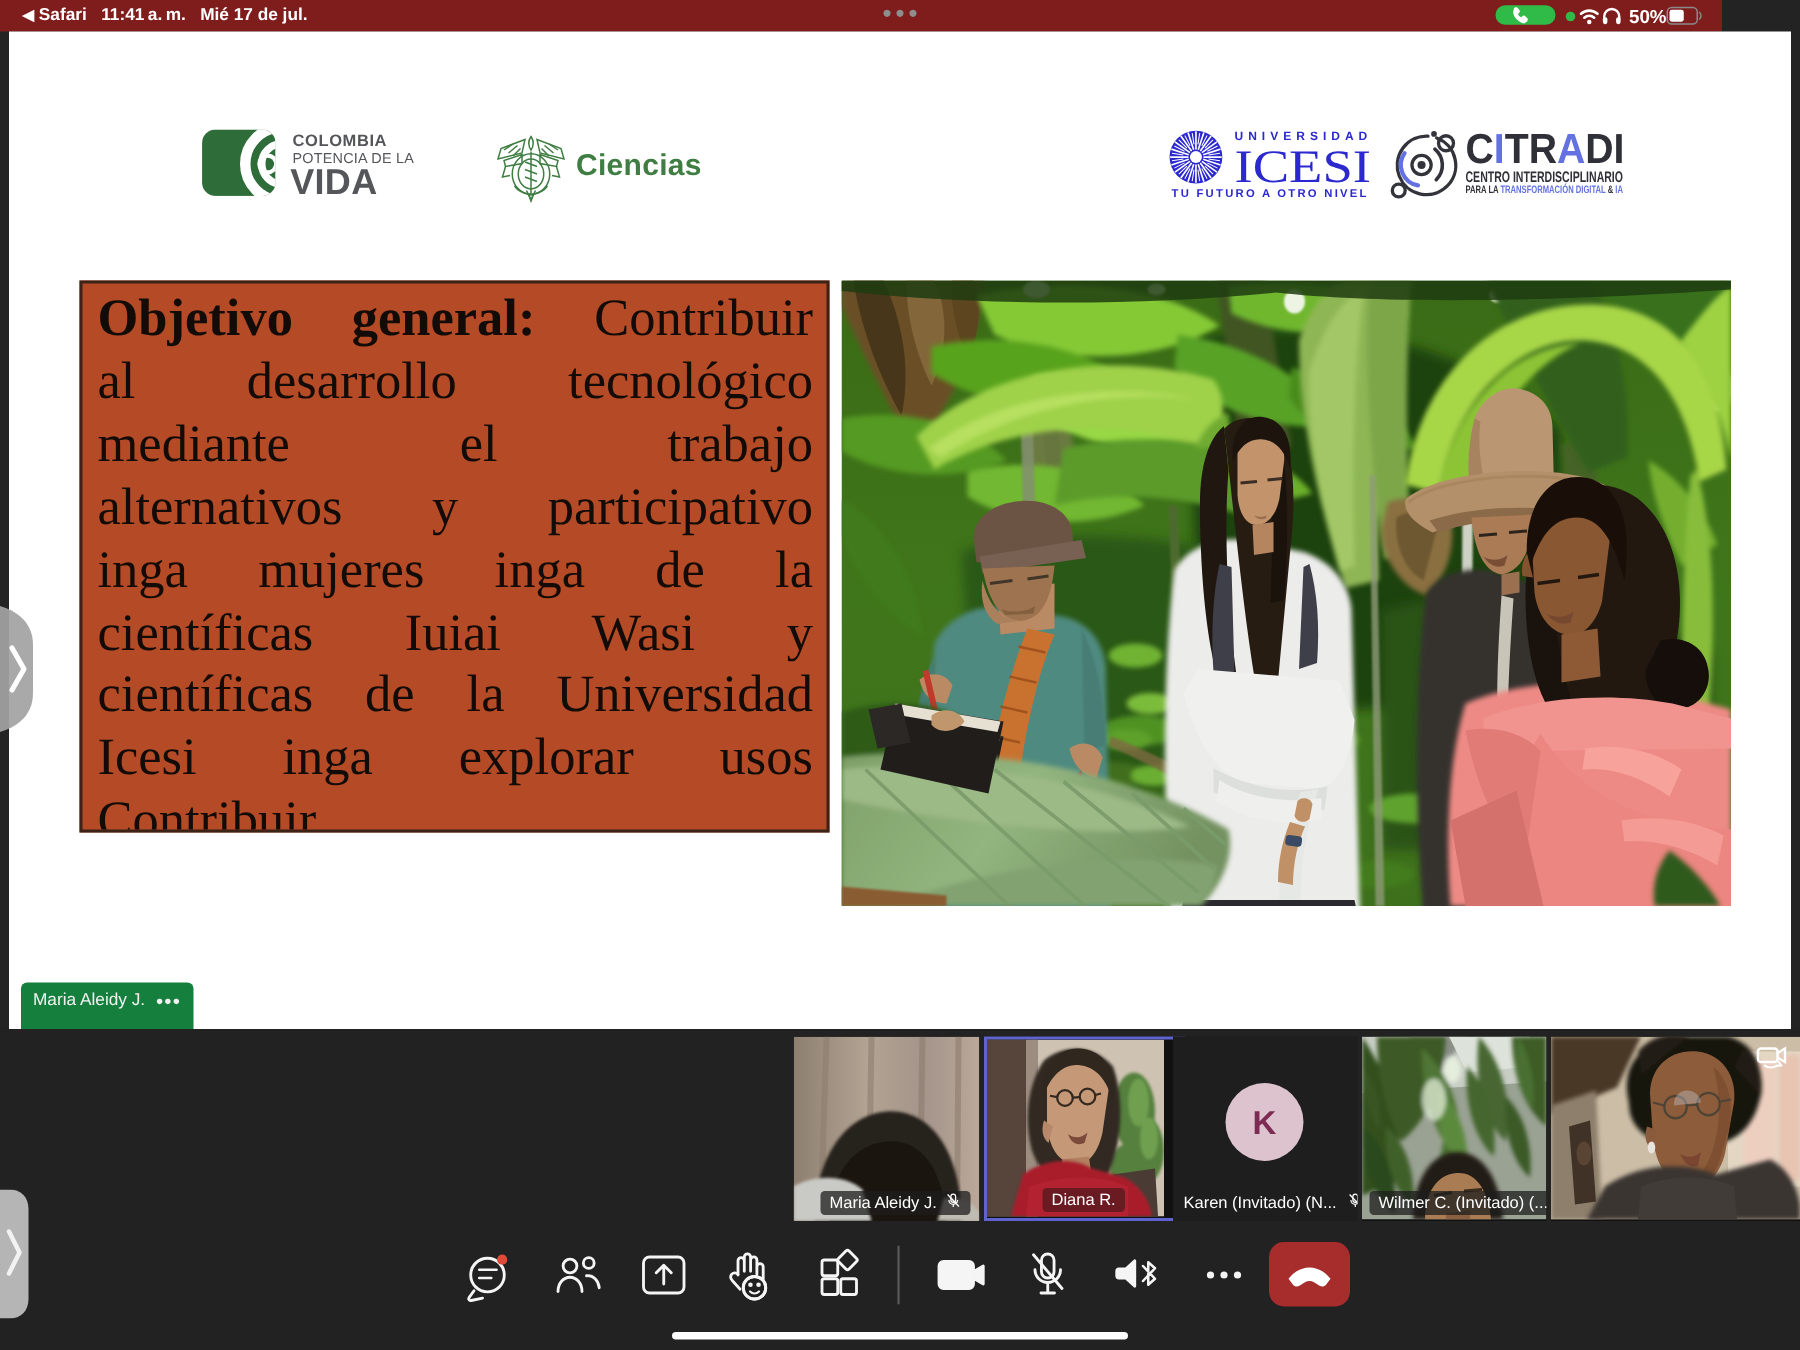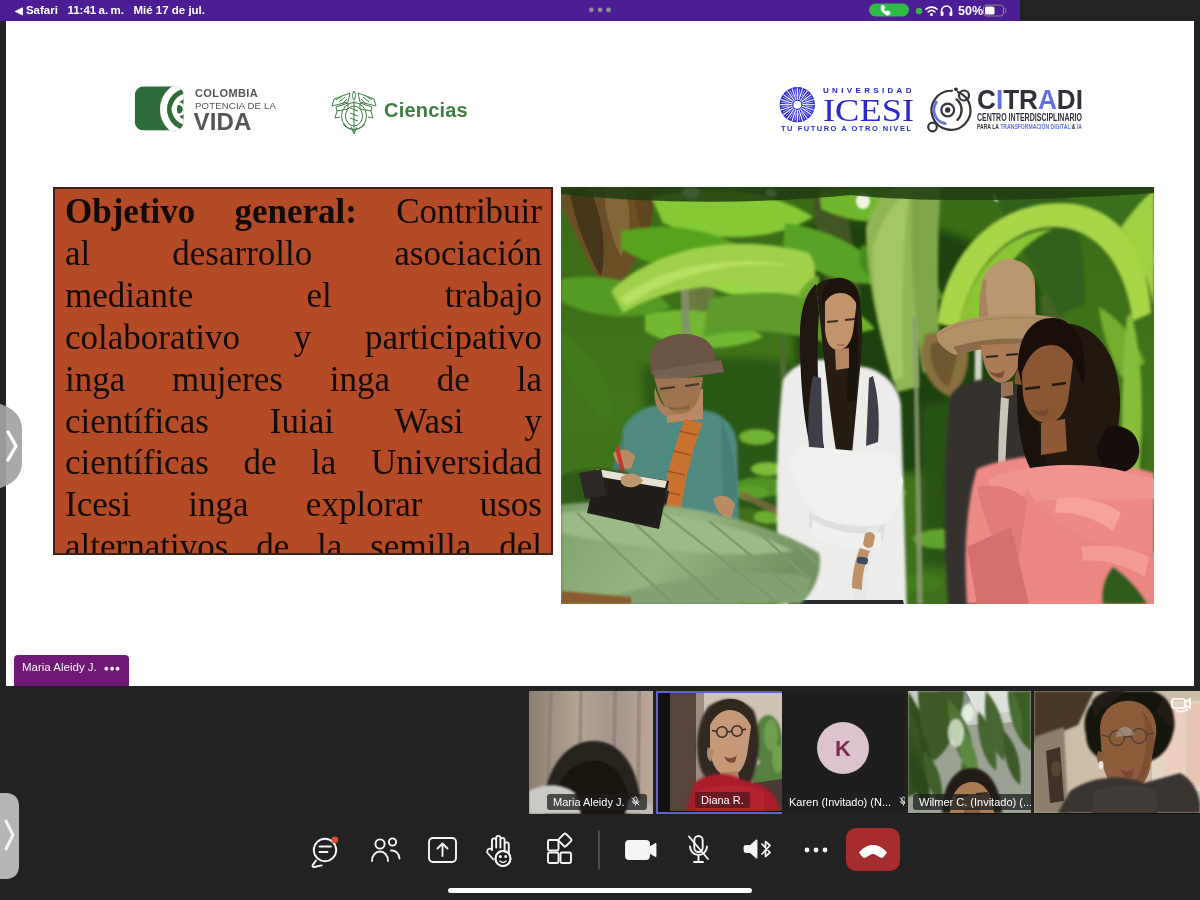--- a/index.html
+++ b/index.html
@@ -1,26 +1,26 @@
 <!DOCTYPE html>
 <html><head>
 <meta charset="utf-8">
 <style>
   * { margin:0; padding:0; box-sizing:border-box; }
   html,body { width:1200px; height:900px; background:#232324; font-family:"Liberation Sans",sans-serif; position:relative; overflow:hidden; }
-  .statusbar { position:absolute; top:0; left:0; width:1020px; height:21px; background:#4c1d95; color:#fff; font-size:12.5px; font-weight:700; }
+  .statusbar { position:absolute; top:0; left:0; width:1148px; height:21px; background:#7f1d1d; color:#fff; font-size:12.5px; font-weight:700; }
   .sb-left { position:absolute; left:15px; top:4px; letter-spacing:0; font-size:11.5px; font-weight:600; white-space:nowrap; }
   .sb-dots { position:absolute; left:588px; top:3px; color:#8e8e8e; font-size:11px; letter-spacing:2px; }
   .page { position:absolute; left:6px; top:21px; width:1188px; height:665px; background:#ffffff; }
   .orangebox { position:absolute; left:47px; top:166px; width:500px; height:368px; background:#b54b26; border:2px solid #3d2317; overflow:hidden; }
   .orangebox .txt { font-family:"Liberation Serif",serif; font-size:35px; line-height:41.9px; color:#120b07; padding:2px 9px 0 10px; }
   .orangebox .txt b { font-weight:700; }
   .jl { text-align:justify; text-align-last:justify; }
   .photo { position:absolute; left:555px; top:166px; width:593px; height:417px; }
-  .marialabel { position:absolute; left:8px; top:634px; height:35px; background:#701a75; border-radius:4px; color:#f2f2f2; font-size:11.5px; line-height:24px; padding:0 8px; }
+  .marialabel { position:absolute; left:8px; top:634px; height:35px; background:#15803d; border-radius:4px; color:#f2f2f2; font-size:11.5px; line-height:24px; padding:0 8px; }
   .marialabel .d { letter-spacing:0.5px; margin-left:7px; font-size:8.5px; }
   .bottombar { position:absolute; top:686px; left:0; width:1200px; height:214px; background:#222223; }
   .tile { position:absolute; top:5px; height:123px; overflow:hidden; background:#111; }
   .tlabel { position:absolute; bottom:4px; background:rgba(30,30,30,0.75); color:#fff; font-size:11px; line-height:16px; border-radius:3px; padding:0 6px; white-space:nowrap; }
   .homebar { position:absolute; left:448px; top:888px; width:304px; height:5px; border-radius:3px; background:#fefefe; }
   .redbtn { position:absolute; left:846px; top:828px; width:54px; height:43px; border-radius:10px; background:#a72c2c; }
   .tabmid { position:absolute; left:0; top:404px; width:25px; height:84px; z-index:30; }
   .tabbot { position:absolute; left:0; top:793px; width:21px; height:86px; z-index:30; }
 </style>
 </head>
@@ -142,28 +142,27 @@
 <circle cx="958" cy="74.5" r="5" fill="none" stroke="#33333b" stroke-width="2.2"></circle>
 <circle cx="926.5" cy="106" r="4.3" fill="none" stroke="#33333b" stroke-width="2.2"></circle>
 <circle cx="950" cy="68.3" r="1.9" fill="#33333b"></circle>
       <text x="971" y="87.7" font-size="28px" font-weight="700" fill="#303038" textLength="106" lengthAdjust="spacingAndGlyphs">C<tspan fill="#6372e0">I</tspan>TR<tspan fill="#6372e0">A</tspan>DI</text>
       <text x="971" y="100.3" font-size="10.2px" font-weight="700" fill="#303038" textLength="105" lengthAdjust="spacingAndGlyphs">CENTRO INTERDISCIPLINARIO</text>
       <text x="971" y="107.8" font-size="7.2px" font-weight="700" fill="#303038" textLength="105" lengthAdjust="spacingAndGlyphs">PARA LA <tspan fill="#6372e0">TRANSFORMACIÓN DIGITAL</tspan> &amp; <tspan fill="#6372e0">IA</tspan></text>
     </svg>    
     <div class="orangebox">
       <div class="txt">
         <div class="jl"><b>Objetivo general:</b> Contribuir</div>
-        <div class="jl">al desarrollo asociación</div>
+        <div class="jl">al desarrollo tecnológico</div>
         <div class="jl">mediante el trabajo</div>
-        <div class="jl">colaborativo y participativo</div>
+        <div class="jl">alternativos y participativo</div>
         <div class="jl">inga mujeres inga de la</div>
         <div class="jl">científicas Iuiai Wasi y</div>
         <div class="jl">científicas de la Universidad</div>
         <div class="jl">Icesi inga explorar usos</div>
-        <div class="jl">alternativos de la semilla del</div>
         <div class="jl" style="text-align-last:left;">Contribuir</div>
       </div>
     </div>
     <div class="photo" id="photo"><svg width="593" height="417" viewBox="0 0 593 417">
 <defs>
 <linearGradient id="pgbg" x1="0" y1="0" x2="0" y2="1">
  <stop offset="0" stop-color="#3a6b16"></stop>
             <stop offset="0.5" stop-color="#40761b"></stop>
             <stop offset="1" stop-color="#3e701c"></stop>
 </linearGradient>
@@ -414,21 +413,21 @@
           <line x1="110" y1="0" x2="109" y2="123"></line>
         </g>
 <path d="M14 123 C14 82 34 52 62 50 C92 48 112 78 112 123 Z" fill="#27201a" filter="url(#tb)"></path>
 <path d="M24 123 C24 92 40 72 62 70 C86 68 100 90 102 123 Z" fill="#1b1510"></path>
 <path d="M0 123 L0 100 C14 92 34 92 46 102 L52 123 Z" fill="#c9c9c5" filter="url(#tb)"></path>
 <path d="M96 123 L100 108 C110 106 120 110 124 118 L124 123 Z" fill="#bfbcb4" filter="url(#tb)"></path>
 </svg><div class="tlabel" style="left:18px;">Maria Aleidy J. <svg width="11" height="11" viewBox="0 0 16 16" style="vertical-align:-1px;margin-left:2px">
           <path d="M8 1.5 a2.3 2.3 0 0 1 2.3 2.3 v3.4 a2.3 2.3 0 0 1 -4.6 0 v-3.4 a2.3 2.3 0 0 1 2.3 -2.3 Z M3.8 7.2 a4.2 4.2 0 0 0 8.4 0 M8 11.5 v2.5" fill="none" stroke="#fff" stroke-width="1.2"></path>
           <line x1="2.5" y1="2" x2="13.5" y2="13.5" stroke="#fff" stroke-width="1.3"></line>
         </svg></div></div>
-    <div class="tile" id="t2" style="left:656px; width:134px; border:2.5px solid #5f63cf;text-align:right;"><svg width="118" height="118" viewBox="0 0 118 118">
+    <div class="tile" id="t2" style="left:656px; width:134px; border:2.5px solid #5f63cf;"><svg width="118" height="118" viewBox="0 0 118 118">
 <defs>
           <filter id="t2b" x="-20%" y="-20%" width="140%" height="140%">
             <feGaussianBlur stdDeviation="1.2"></feGaussianBlur>
           </filter>
         </defs>
 <rect width="118" height="118" fill="#cec3b2"></rect>
 <rect x="0" y="0" width="30" height="118" fill="#57443a"></rect>
 <rect x="26" y="0" width="8" height="118" fill="#9c8d80"></rect>
 <g fill="#55803c" filter="url(#t2b)">
           <ellipse cx="98" cy="48" rx="14" ry="26"></ellipse>

